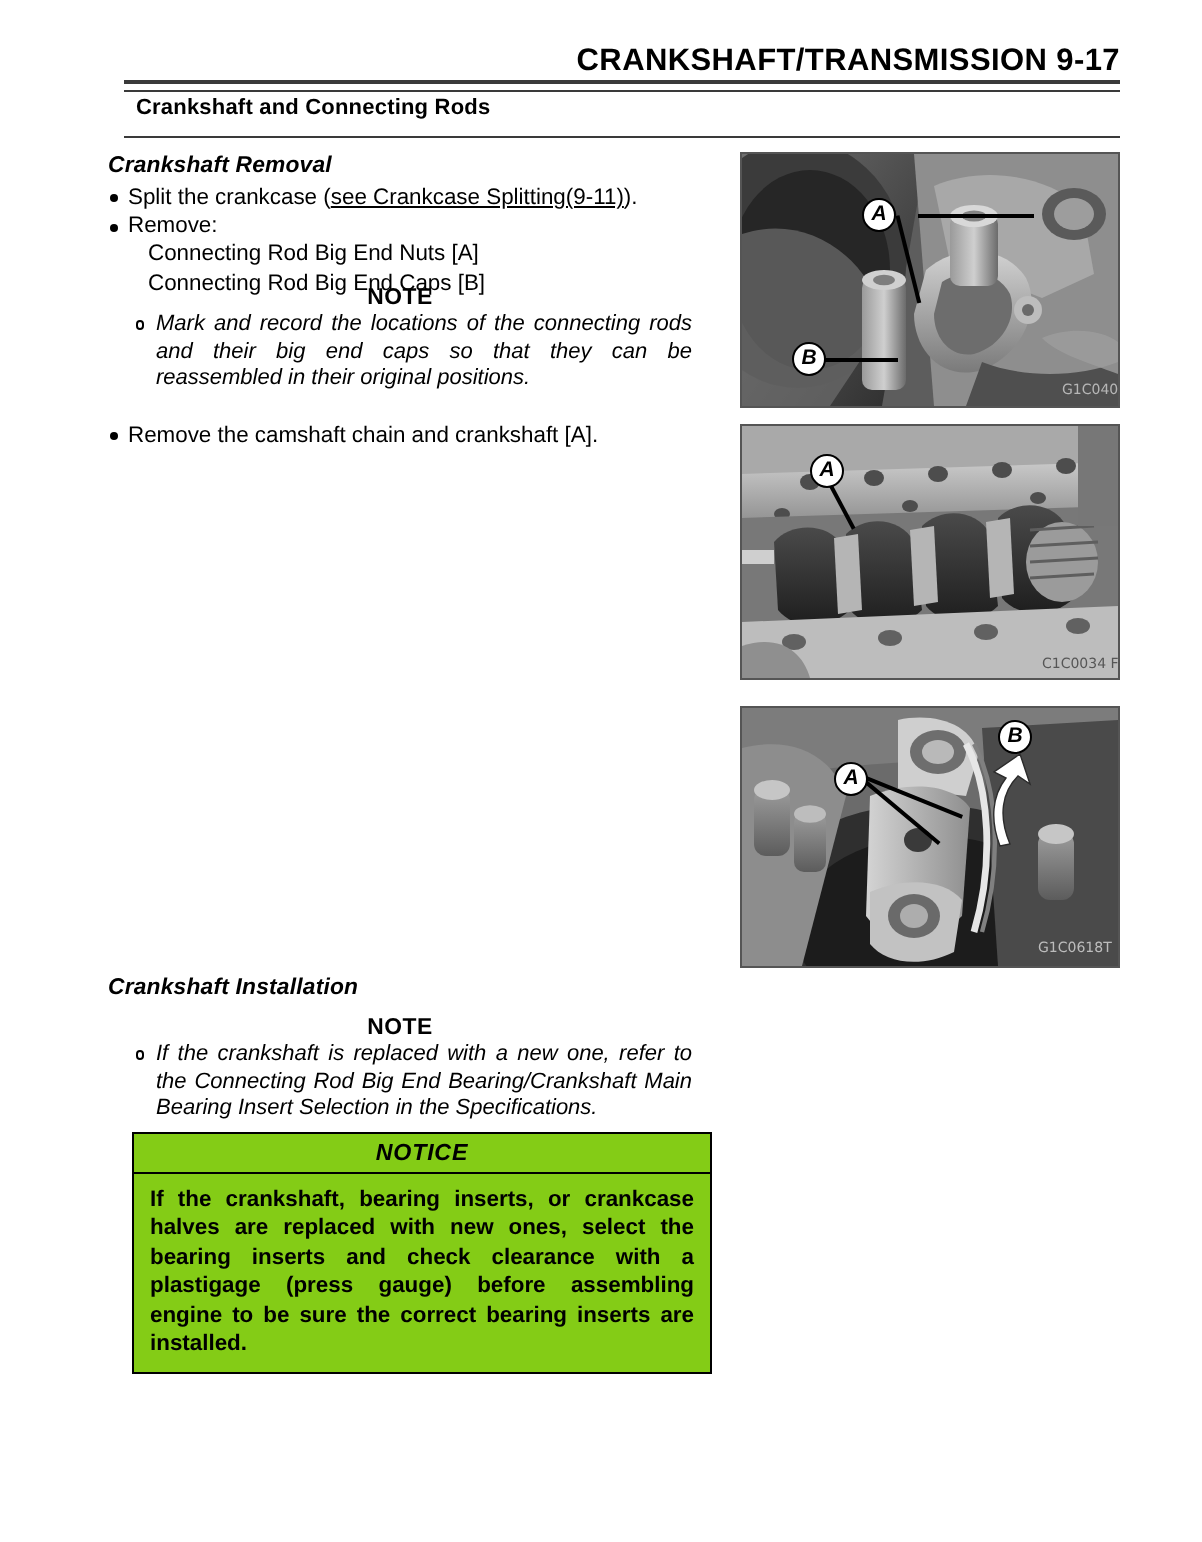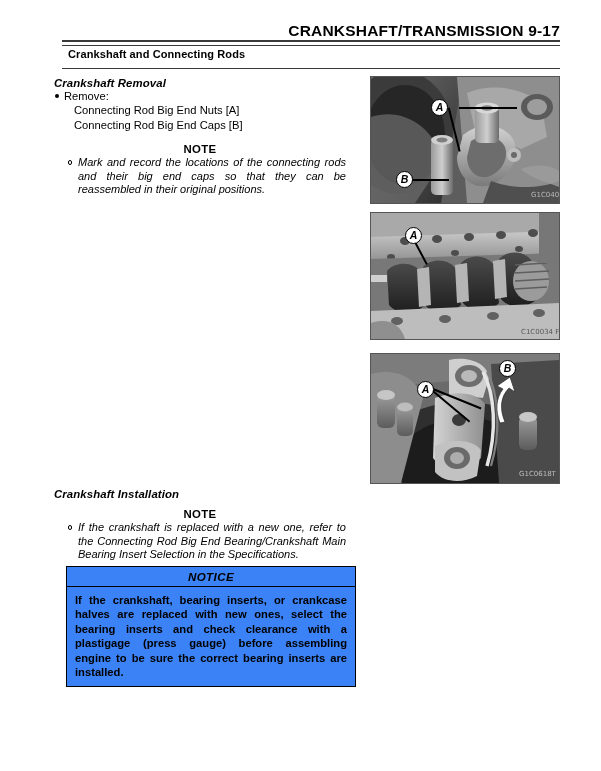--- a/index.html
+++ b/index.html
@@ -44,21 +44,21 @@
               letter-spacing:.3px;}
   .note-body{position:relative;padding-left:10px;margin-left:14px;
              font-size:11px;line-height:13.6px;font-style:italic;
              text-align:justify;}
   .note-body:before{content:"";position:absolute;left:0px;top:4.4px;
                     width:4.2px;height:4.2px;border-radius:50%;
                     border:1.1px solid #000;box-sizing:border-box;background:#fff;}
 
   
   .notice{position:absolute;left:66px;top:566px;width:290px;
-          border:1.4px solid #000;box-sizing:border-box;background:#3b82f6;}
+          border:1.4px solid #000;box-sizing:border-box;background:#84cc16;}
   .notice-head{text-align:center;font-size:11.6px;font-weight:bold;
                font-style:italic;letter-spacing:.4px;padding:3px 0 3px;
                border-bottom:1.4px solid #000;}
   .notice-body{font-size:11.2px;font-weight:bold;line-height:14.4px;
                text-align:justify;padding:6px 8px 7px 8px;}
 
   
   .photo{position:absolute;width:190px;border:1.1px solid #555;
          box-sizing:border-box;overflow:hidden;background:#8d8d8d;}
   .ph-inner{position:absolute;left:0;top:0;right:0;bottom:0;}
@@ -78,34 +78,40 @@
   <div class="page-header">CRANKSHAFT/TRANSMISSION 9-17</div>
 
   <div class="rule rule-top"></div>
   <div class="rule rule-sec-top"></div>
   <div class="section-title">Crankshaft and Connecting Rods</div>
   <div class="rule rule-sec-bot"></div>
 
   <div class="col" style="top:77px;">
     <div class="sub-head">Crankshaft Removal</div>
 
+    <div class="bullet-row" style="margin-top:3px;">
+      <span>Split the crankcase </span><span>(</span><span class="ulink">see Crankcase Splitting(9-11)</span><span>).</span>
+    </div>
 
     <div class="bullet-row">
       <span>Remove:</span>
     </div>
 
     <div class="indent">Connecting Rod Big End Nuts [A]</div>
     <div class="indent">Connecting Rod Big End Caps [B]</div>
   </div>
 
   <div class="col" style="top:143px;">
     <div class="note-title">NOTE</div>
     <div class="note-body" style="margin-top:1px;">Mark and record the locations of the connecting rods and their big end caps so that they can be reassembled in their original positions.</div>
   </div>
 
+  <div class="col" style="top:211px;">
+    <div class="bullet-row">Remove the camshaft chain and crankshaft [A].</div>
+  </div>
 
 
   <div class="col" style="top:488px;">
     <div class="sub-head">Crankshaft Installation</div>
   </div>
 
   <div class="col" style="top:508px;">
     <div class="note-title">NOTE</div>
     <div class="note-body" style="margin-top:1px;">If the crankshaft is replaced with a new one, refer to the Connecting Rod Big End Bearing/Crankshaft Main Bearing Insert Selection in the Specifications.</div>
   </div>

